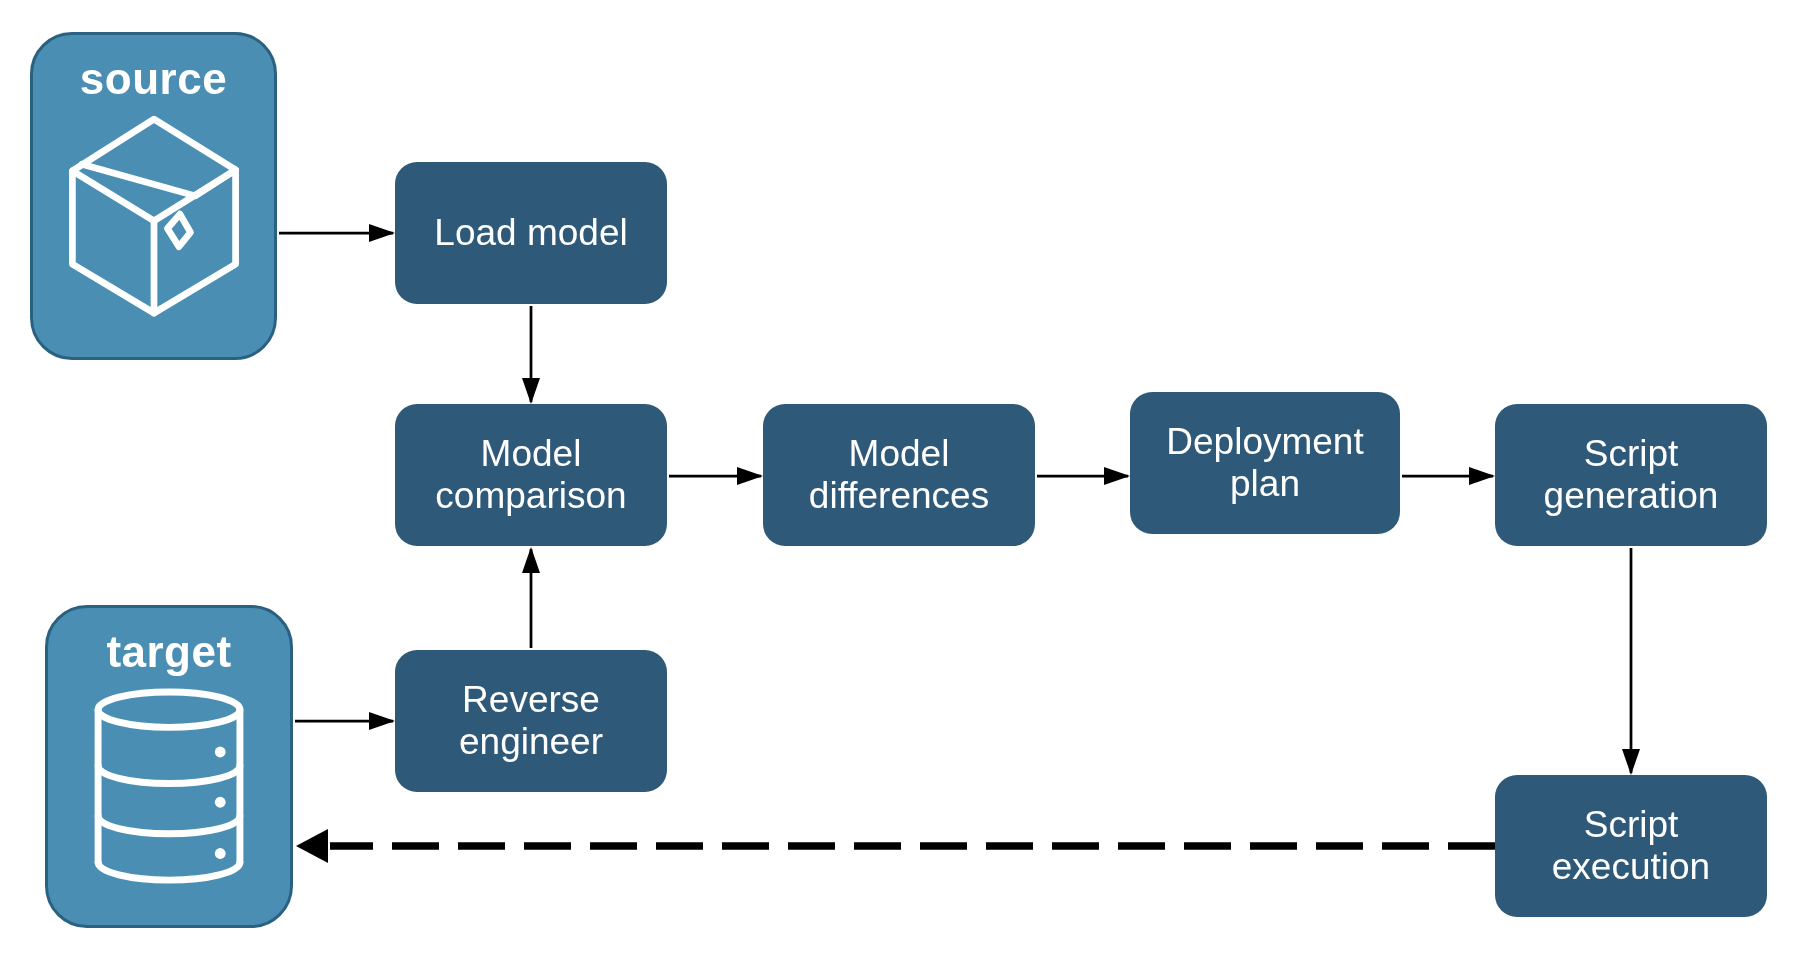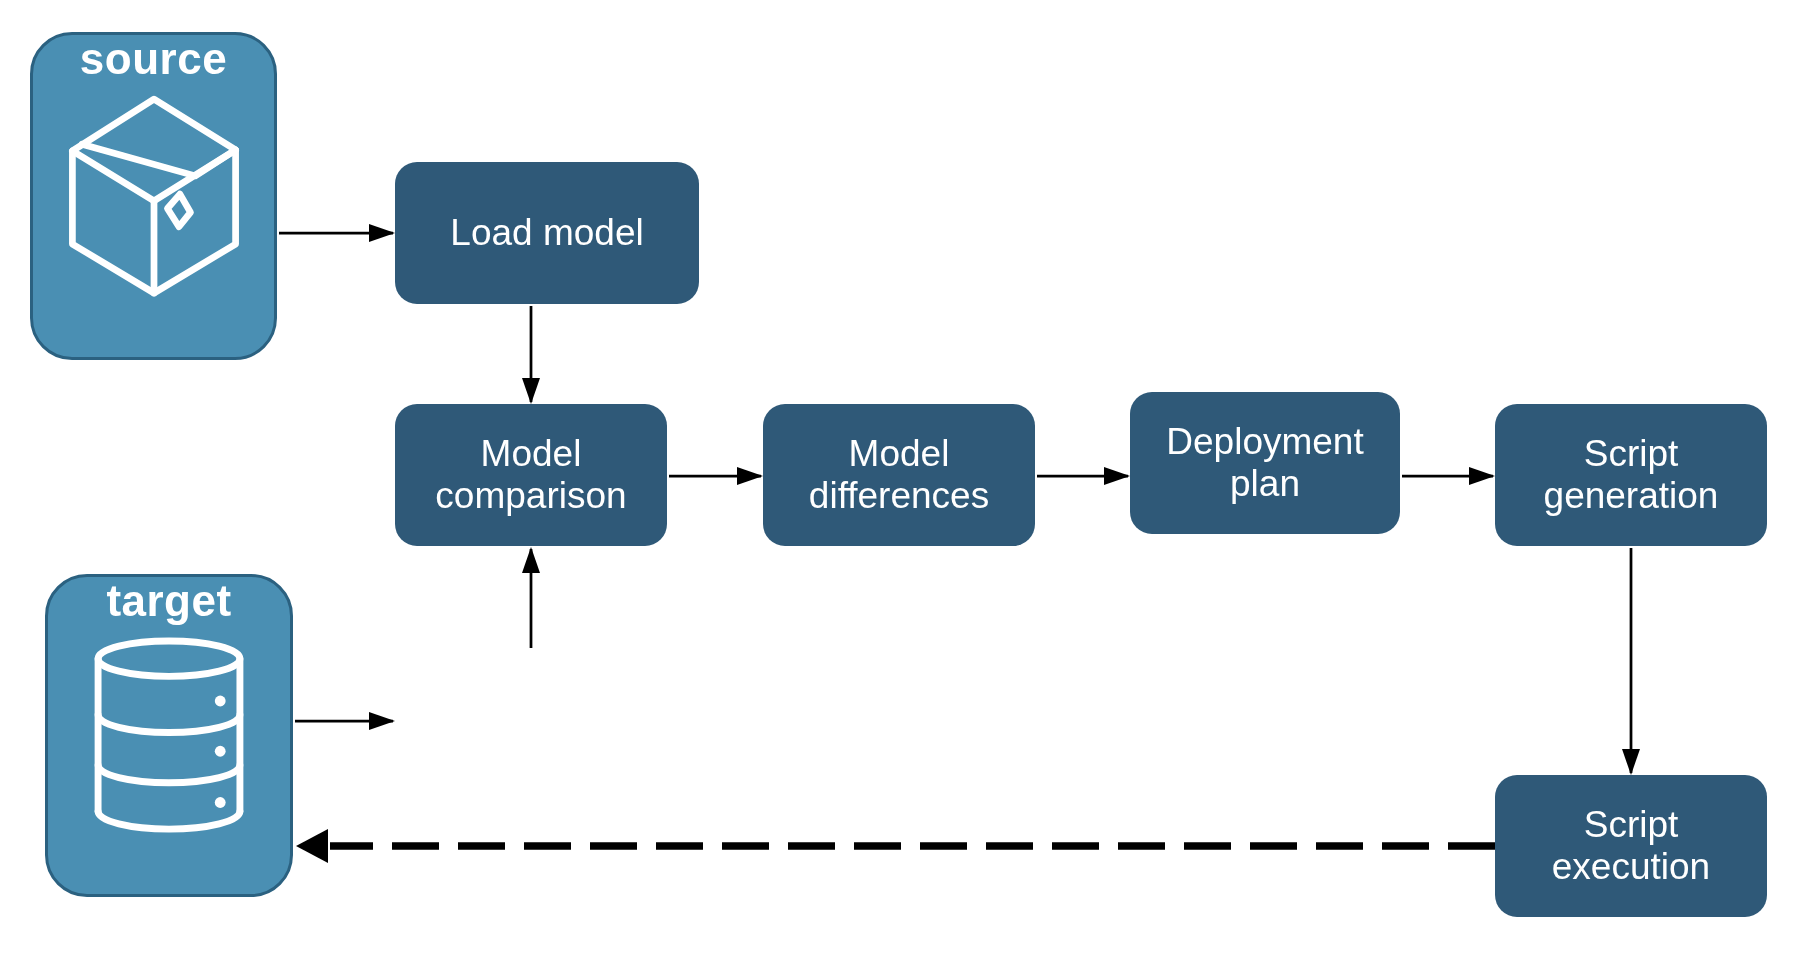--- a/index.html
+++ b/index.html
@@ -22,20 +22,21 @@
     border-radius: 42px;
     display: flex;
     flex-direction: column;
     align-items: center;
     color: var(--container-text, #ffffff);
   }
   .container-label {
     font-size: 44px;
     font-weight: 700;
     letter-spacing: 0.5px;
+    margin-top: 20px;
     line-height: 1.1;
   }
   .container .icon-wrap { margin-top: 12px; }
 
   
   .node {
     position: absolute;
     box-sizing: border-box;
     background: var(--node-fill, #2F5978);
     border-radius: 22px;
@@ -44,22 +45,22 @@
     align-items: center;
     justify-content: center;
     text-align: center;
     font-size: 37px;
     line-height: 42px;
     white-space: pre-line;
     padding: 0 18px;
   }
 
   .pos-source            { left: 30px;   top: 32px;  width: 247px; height: 328px; }
-  .pos-target            { left: 45px;   top: 574px; width: 248px; height: 323px; text-align: right; }
-  .pos-load-model        { left: 395px;  top: 162px; width: 304px; height: 142px; justify-content: center; }
+  .pos-target            { left: 45px;   top: 605px; width: 248px; height: 323px; text-align: right; }
+  .pos-load-model        { left: 395px;  top: 162px; width: 272px; height: 142px; justify-content: center; }
   .pos-model-comparison  { left: 395px;  top: 404px; width: 272px; height: 142px; }
   .pos-model-differences { left: 763px;  top: 404px; width: 272px; height: 142px; }
   .pos-deployment-plan   { left: 1130px; top: 392px; width: 270px; height: 142px; }
   .pos-script-generation { left: 1495px; top: 404px; width: 272px; height: 142px; }
   .pos-reverse-engineer  { left: 395px;  top: 650px; width: 272px; height: 142px; }
   .pos-script-execution  { left: 1495px; top: 775px; width: 272px; height: 142px; }
 </style>
 </head>
 <body>
 
@@ -129,18 +130,22 @@
 differences</span>
   </div>
   <div class="node pos-deployment-plan">
     <span>Deployment
 plan</span>
   </div>
   <div class="node pos-script-generation">
     <span>Script
 generation</span>
   </div>
+  <div class="node pos-reverse-engineer">
+    <span>Reverse
+engineer</span>
+  </div>
   <div class="node pos-script-execution">
     <span>Script
 execution</span>
   </div>
 
 </div>
 
 </body></html>

